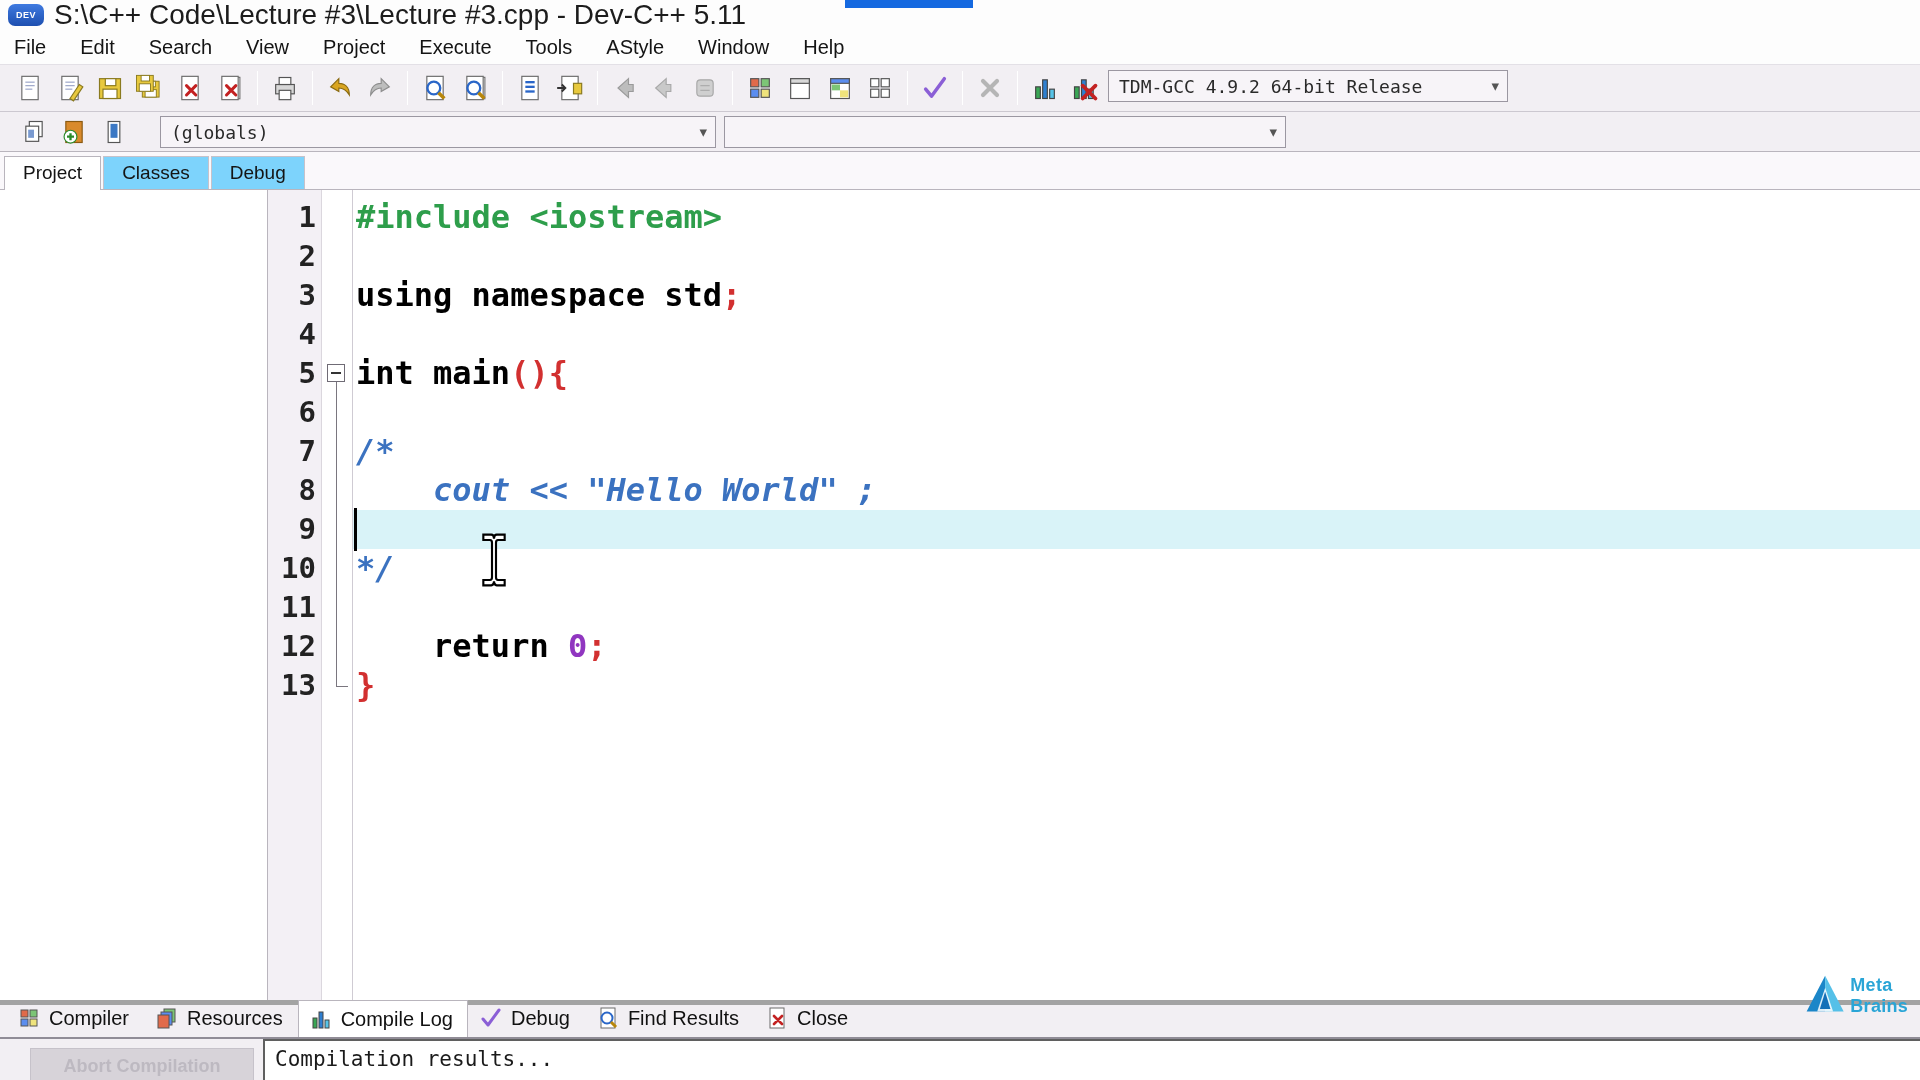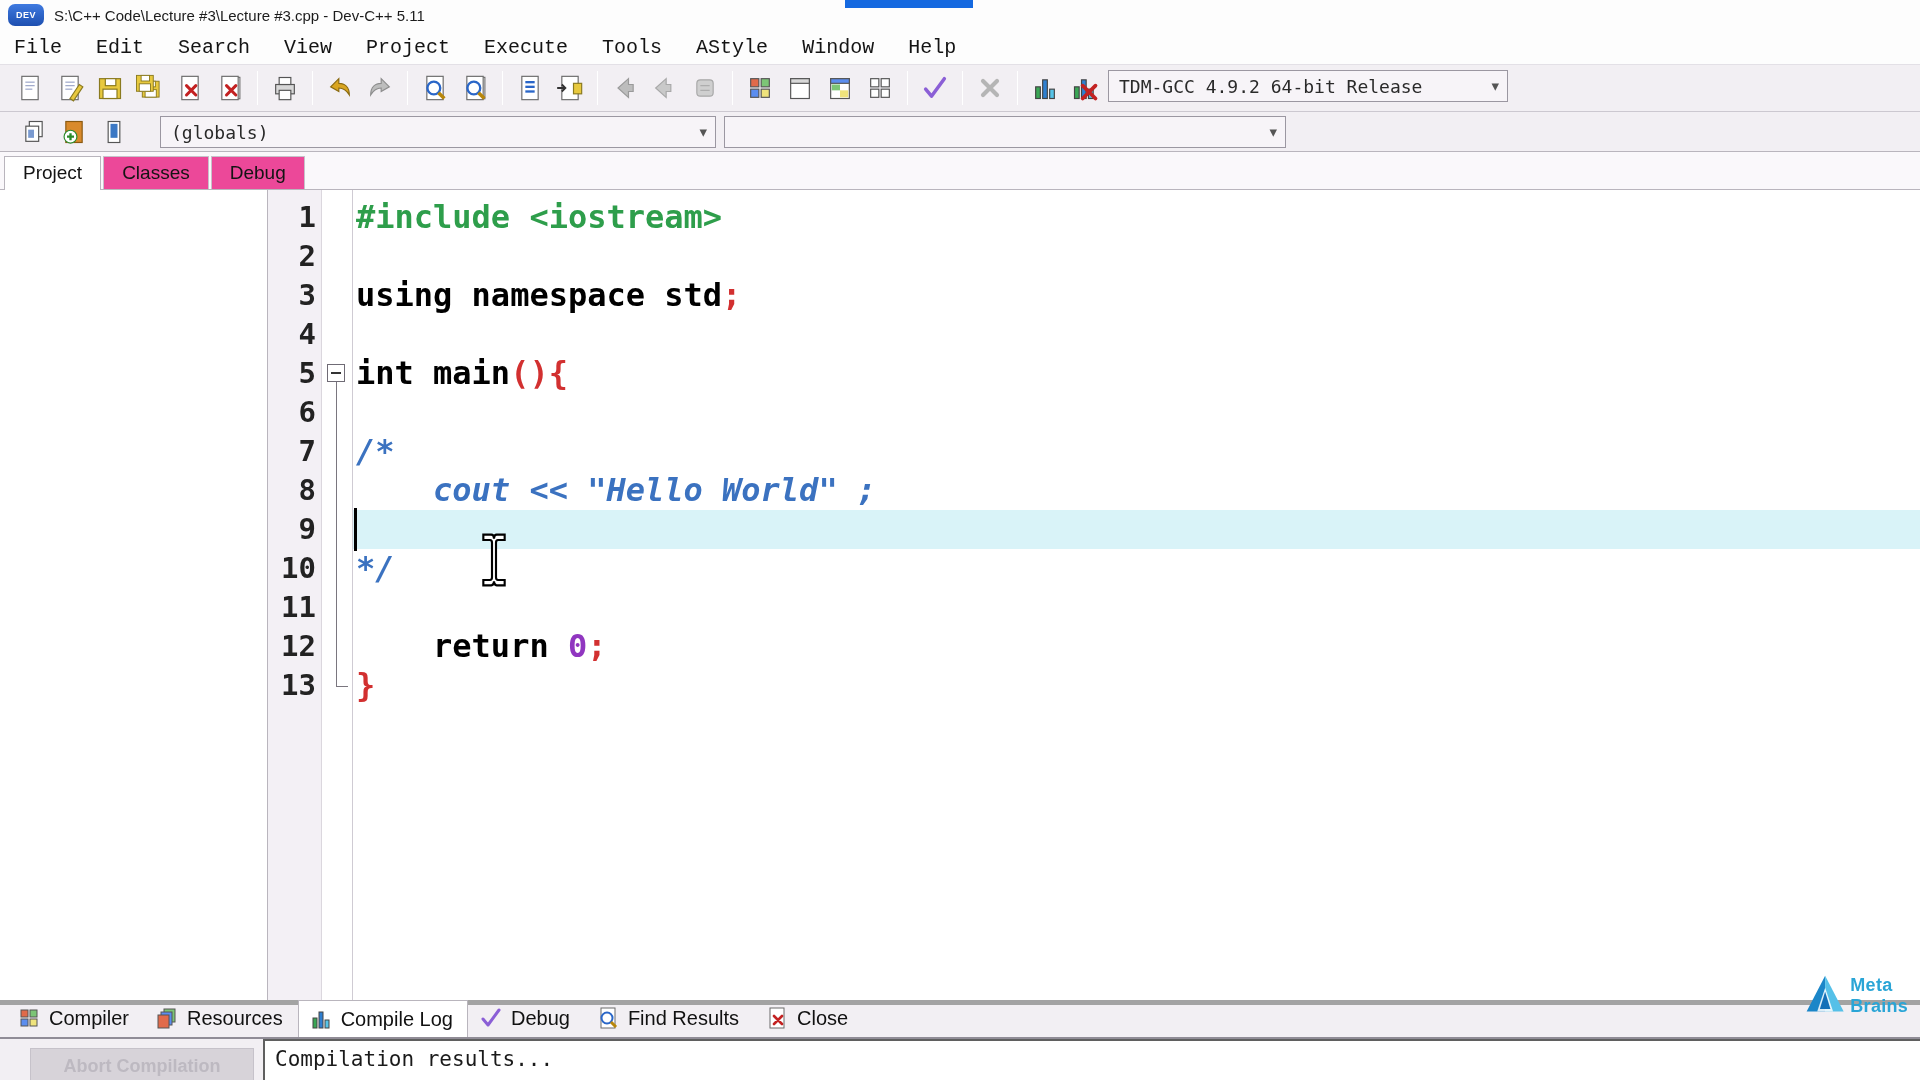--- a/index.html
+++ b/index.html
@@ -6,26 +6,26 @@
   html,body { width:1920px; height:1080px; overflow:hidden;
     font-family:"Liberation Sans", sans-serif; background:#fff; }
   #app { position:relative; width:1920px; height:1080px; background:#FAF8FB; }
 
   
   #titlebar { position:absolute; left:0; top:0; width:1920px; height:30px; background:#FDFDFD;
     display:flex; align-items:center; padding-left:8px; }
   #app-icon { width:36px; height:22px; border-radius:7px;
     background:linear-gradient(#3f7ae0,#1d4fb0); color:#fff; font-size:9px; font-weight:bold;
     display:flex; align-items:center; justify-content:center; letter-spacing:.5px; }
-  #window-title { margin-left:10px; font-size:15px; color:#1c1c1c; }
+  #window-title { margin-left:10px; font-size:28px; color:#1c1c1c; }
   #accent-strip { position:absolute; left:845px; top:0; width:128px; height:8px; background:#1569E0; }
 
   
   #menubar { position:absolute; left:0; top:30px; width:1920px; height:34px; background:#FDFDFD;
-    display:flex; align-items:center; padding-left:14px;font-family:Liberation Mono, monospace; }
+    display:flex; align-items:center; padding-left:14px; }
   .menu-item { font-size:20px; color:#141414; padding:2px 16px 2px 0; margin-right:18px; cursor:default; }
 
   
   #toolbar1 { position:absolute; left:0; top:64px; width:1920px; height:48px; background:#F2EFF3;
     border-top:1px solid #E3E0E6; border-bottom:1px solid #CCC8D0;
     display:flex; align-items:center; padding-left:10px; }
   #toolbar2 { position:absolute; left:0; top:112px; width:1920px; height:40px; background:#F2EFF3;
     border-bottom:1px solid #B9B5BD; display:flex; align-items:center; padding-left:14px; }
   .tb-btn { width:40px; height:40px; display:flex; align-items:center; justify-content:center;
     border-radius:3px; }
@@ -35,21 +35,21 @@
     align-items:center; justify-content:space-between; padding:0 8px 0 10px;
     font-family:"DejaVu Sans Mono", monospace; color:#2a2a2a;gap:41px; }
   .combo .chev { font-size:15px; color:#555; font-family:"Liberation Sans",sans-serif; }
   #compiler-combo { position:absolute; left:1108px; top:70px; width:400px; font-size:18px; }
   #globals-combo  { position:absolute; left:160px; top:116px; width:556px; font-size:18px; }
   #members-combo  { position:absolute; left:724px; top:116px; width:562px; font-size:18px; }
 
   
   #main { position:absolute; left:0; top:152px; width:1920px; height:848px; }
   #left-tabs { position:absolute; left:4px; top:4px; height:34px; display:flex; }
-  .side-tab { font-size:19px; color:#141414; padding:5px 18px; background:#ec4899;
+  .side-tab { font-size:19px; color:#141414; padding:5px 18px; background:#7dd3fc;
     border:1px solid #C6C2CA; border-bottom:none; margin-right:2px; }
   .side-tab.active { background:#FFFFFF; border-color:#B9B5BD; position:relative; z-index:2; }
   #left-panel { position:absolute; left:0; top:37px; width:268px; height:811px; background:#FFFFFF;
     border-top:1px solid #B9B5BD; border-right:1px solid #B9B5BD; }
 
   #doc-tabbar { position:absolute; left:268px; top:4px; width:1652px; height:34px; }
   #doc-tab { display:inline-flex; align-items:center; margin-left:8px; height:34px; padding:0 16px;
     background:#FFFFFF; border:1px solid #B9B5BD; border-bottom:none; font-size:18px; color:#111;
     position:relative; z-index:2; }
 

